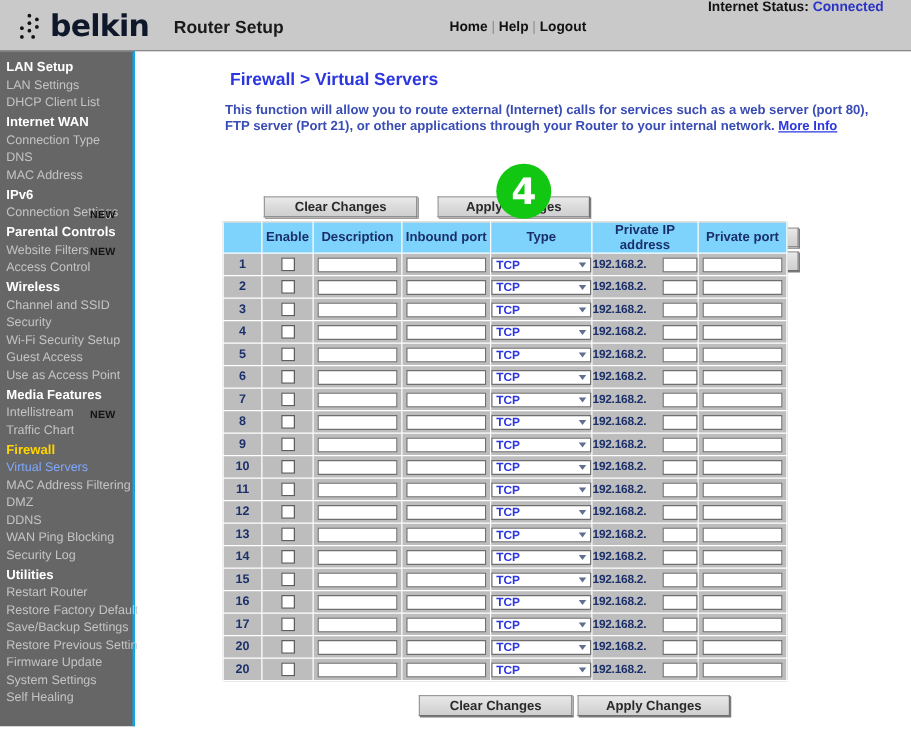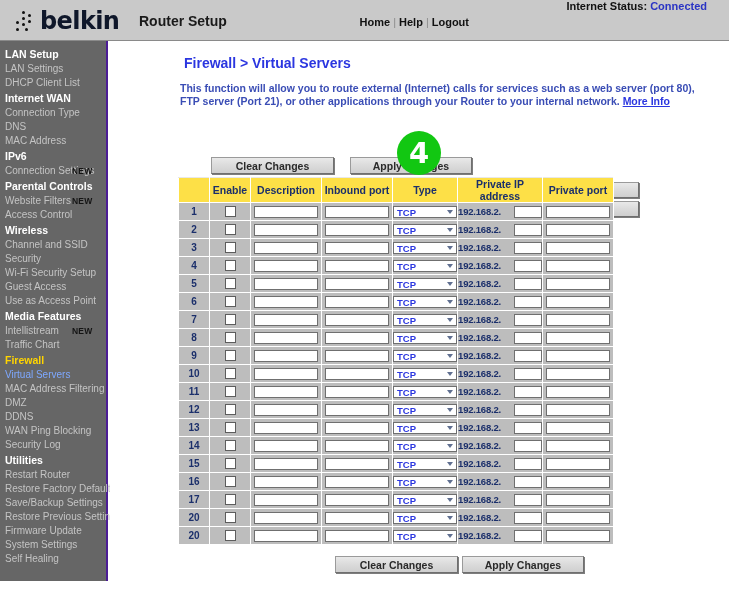--- a/index.html
+++ b/index.html
@@ -77,21 +77,21 @@
   }
   #internet-status .value { color: #2a34c4; }
 
   
   #sidebar {
     position: absolute;
     left: 0; top: 41px;
     width: 108px;
     height: 540px;
     background: #666666;
-    border-right: 2px solid #4c1d95;
+    border-right: 2px solid #0ea5e9;
     box-sizing: border-box;
     padding: 5px 0 0 0;
   }
   .nav-head {
     color: #ffffff;
     font-weight: bold;
     font-size: 10.5px;
     padding: 2px 0 1px 5px;
     line-height: 13px;
     white-space: nowrap;
@@ -215,21 +215,21 @@
 
   
   #vs-table {
     position: absolute;
     left: 68px; top: 135px;
     border-collapse: collapse;
     table-layout: fixed;
     background: #bdbdbd;
   }
   #vs-table th {
-    background: #fde047;
+    background: #7dd3fc;
     color: #1b2f6b;
     font-size: 10.5px;
     font-weight: bold;
     text-align: center;
     height: 14px;
     border: 1px solid #ffffff;
     border-top: 1px solid #e8e8e8;
     padding: 0;
   }
   #vs-table td {
@@ -273,21 +273,21 @@
     font-size: 9.5px;
     color: #1b2f6b;
     font-weight: bold;
     line-height: 12px;
   }
   .ipwrap .pfx { padding-right: 1px; letter-spacing: -0.2px; }
   .tsel {
     position: relative;
     display: block;
     margin: 0 auto;
-    width: 64px; height: 12px;
+    width: 80px; height: 12px;
     background: #ffffff;
     border: 1px solid #6f6f6f;
     box-sizing: border-box;
     font-size: 9.5px;
     font-weight: bold;
     color: #2b36e0;
     text-align: left;
     line-height: 11px;
     padding-left: 3px;
     cursor: pointer;

